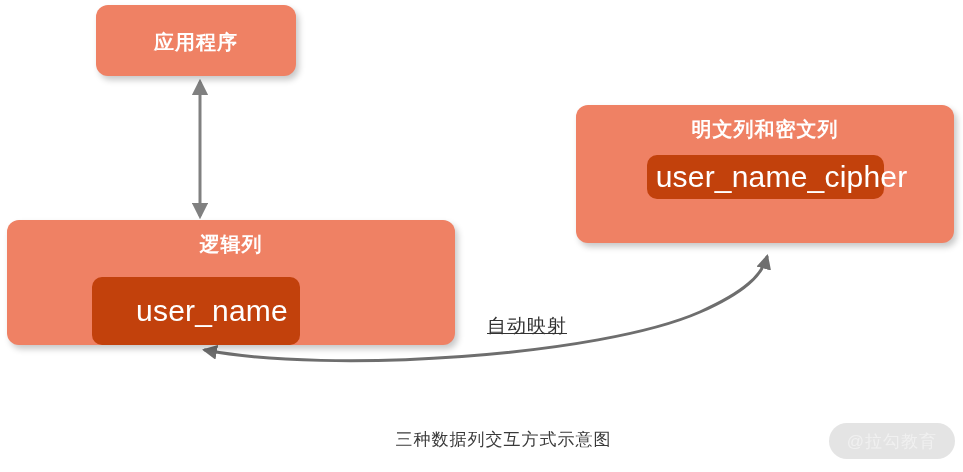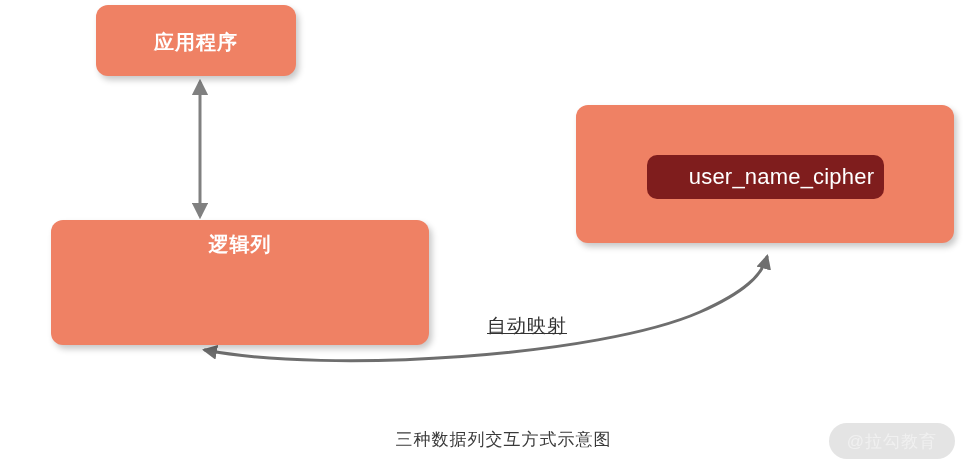--- a/index.html
+++ b/index.html
@@ -33,24 +33,24 @@
     right: 0;
     text-align: center;
     color: #ffffff;
     font-size: 20px;
     font-weight: bold;
     letter-spacing: 1px;
     line-height: 1;
   }
   .gbox {
     position: absolute;
-    background: #7f1d1d;
+    background: #c2410c;
     border-radius: 10px;
     color: #ffffff;
-    font-size: 22px;
+    font-size: 30px;
     display: flex;
     align-items: center;
     justify-content: center;
     box-sizing: border-box;
     letter-spacing: 0.2px;
     padding-left: 32px;
   }
 
   
   #box-app {
@@ -59,23 +59,22 @@
     width: 200px;
     height: 71px;
   }
   #box-app .obox-title {
     top: 27px;
   }
 
   #box-logical {
     left: 7px;
     top: 220px;
-    width: 378px;
+    width: 448px;
     height: 125px;
-    margin-left: 44px;
   }
   #box-logical .obox-title {
     top: 14px;
   }
   #green-user-name {
     left: 85px;
     top: 57px;
     width: 208px;
     height: 68px;
     border-bottom-left-radius: 10px;
@@ -183,23 +182,25 @@
 
     <path d="M 205 350 C 330 374, 600 356, 700 312 C 745 292, 762 275, 767 257" fill="none" stroke="#6e6e6e" stroke-width="3" stroke-linecap="round" marker-start="url(#curve-head-a)" marker-end="url(#curve-head-b)"></path>
   </svg>
 
   <div class="obox" id="box-app">
     <div class="obox-title">应用程序</div>
   </div>
 
   <div class="obox" id="box-logical">
     <div class="obox-title">逻辑列</div>
+    <div class="gbox" id="green-user-name">user_name</div>
   </div>
 
   <div class="obox" id="box-columns">
+    <div class="obox-title">明文列和密文列</div>
     <div class="gbox" id="green-cipher">user_name_cipher</div>
   </div>
 
   <div id="label-mapping">自动映射</div>
 
   <div id="caption">三种数据列交互方式示意图</div>
 
   <div id="watermark">@拉勾教育</div>
 
 </div>

